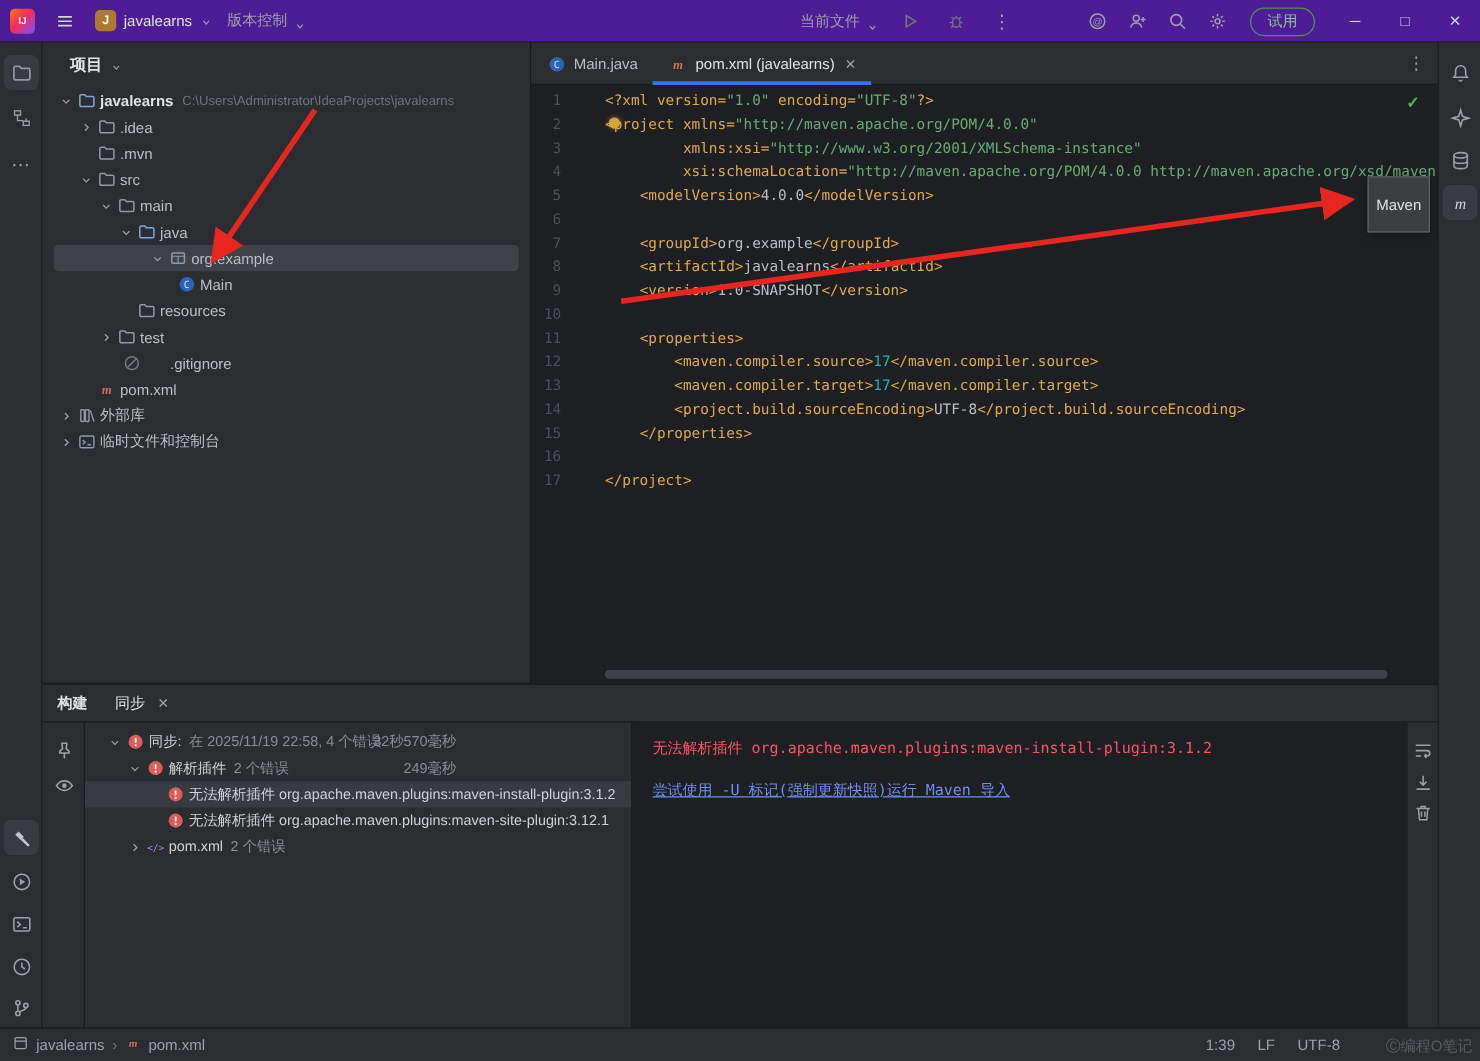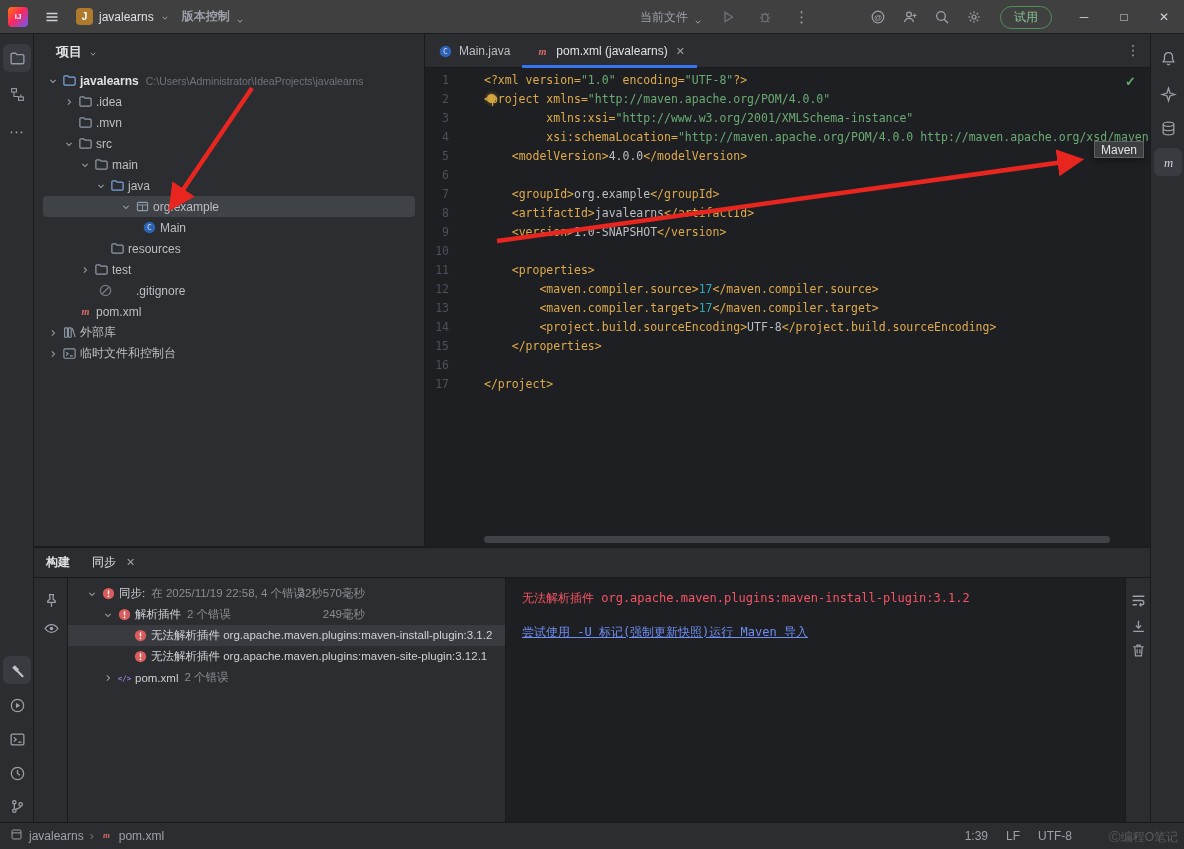--- a/index.html
+++ b/index.html
@@ -5,32 +5,32 @@
   * { box-sizing: border-box; margin: 0; padding: 0; }
   html,body { background:#111; }
   #app {
     position: relative; width: 1184px; height: 849px; overflow: hidden;
     background:#1e1f22; color:#bcbec4;
     font-family: "Liberation Sans", sans-serif; font-size: 12px;
     user-select: none;
   }
   
   .titlebar { position:absolute; left:0; top:0; width:1184px; height:34px;
-    background:#404040; border-bottom:1px solid #1a1b1e; display:flex; align-items:center; }
+    background:#4c1d95; border-bottom:1px solid #1a1b1e; display:flex; align-items:center; }
   .tb-left { display:flex; align-items:center; gap:12px; padding-left:8px; }
   .logo { width:20px; height:20px; border-radius:4px;
     background:linear-gradient(135deg,#fe7a12 0%,#fe2857 45%,#6b57ff 100%);
     color:#fff; font-size:8px; font-weight:bold; display:flex; align-items:center; justify-content:center; }
   .tb-iconbtn { width:24px; height:24px; display:flex; align-items:center; justify-content:center; border-radius:4px; }
   .tb-iconbtn svg { width:16px; height:16px; }
   .proj-widget { display:flex; align-items:center; gap:6px; color:#dfe1e5; font-size:12px; }
   .proj-avatar { width:17px; height:17px; border-radius:4px; background:#b07a2e; color:#fff;
     font-size:10px; font-weight:bold; display:flex; align-items:center; justify-content:center; }
   .chev-dn { width:10px; height:10px; }
-  .vcs-widget { color:#9da0a8; display:flex; align-items:flex-end; gap:5px;font-weight:bold; }
+  .vcs-widget { color:#9da0a8; display:flex; align-items:flex-end; gap:5px; }
   .tb-center { position:absolute; left:640px; top:0; height:34px; display:flex; align-items:center; gap:13px; }
   .runcfg { color:#9da0a8; display:flex; align-items:flex-end; gap:5px; }
   .tb-right { position:absolute; right:0; top:0; height:34px; display:flex; align-items:center; }
   .tb-right .tb-iconbtn { margin-right:8px; }
   .trial-btn { border:1px solid #4d9159; color:#89c398; border-radius:12px;
     padding:2px 13px; font-size:12px; margin:0 12px 0 6px; background:transparent; }
   .win-btn { width:40px; height:34px; display:flex; align-items:center; justify-content:center;
     color:#cfd3da; font-size:12px; }
   
   .leftstrip { position:absolute; left:0; top:34px; width:34px; height:788px;
@@ -78,21 +78,21 @@
   .tk-str { color:#6aab73; }
   .tk-txt { color:#bcbec4; }
   .tk-num { color:#2aacb8; }
   .tk-pln { color:#bcbec4; }
   .inspect-check { position:absolute; right:14px; top:40px; color:#5fad65; font-size:13px; font-weight:bold; }
   .gutter-marker { position:absolute; left:62px; top:60px; width:9px; height:9px; border-radius:50%;
     background:#d2a53d; box-shadow:0 0 4px rgba(210,165,61,.65); }
   .hscrollbar { position:absolute; left:59px; bottom:4px; width:626px; height:7px; border-radius:4px;
     background:#53565c; opacity:.65; }
   
-  .maven-label { position:absolute; left:1094px; top:141px; width:50px; height:17px; z-index:50;
+  .maven-label { position:absolute; left:1094px; top:141px; width:50px; height:45px; z-index:50;
     background:#3c3e41; border:1px solid #5e6063; color:#dfe1e5; font-size:12px;
     display:flex; align-items:center; justify-content:center; box-shadow:0 2px 6px rgba(0,0,0,.4); }
   
   .bottom-panel { position:absolute; left:34px; top:547px; width:1116px; height:275px;
     background:#2b2d30; border-top:1px solid #1a1b1e; }
   .bp-header { height:30px; display:flex; align-items:center; gap:22px; padding-left:12px;
     border-bottom:1px solid #1a1b1e; }
   .bp-title { color:#dfe1e5; font-weight:bold; font-size:12px; }
   .bp-tab { color:#dfe1e5; font-size:12px; display:flex; align-items:center; gap:8px; }
   .bp-minibar { position:absolute; left:0; top:30px; width:34px; height:245px; border-right:1px solid #1a1b1e; }

